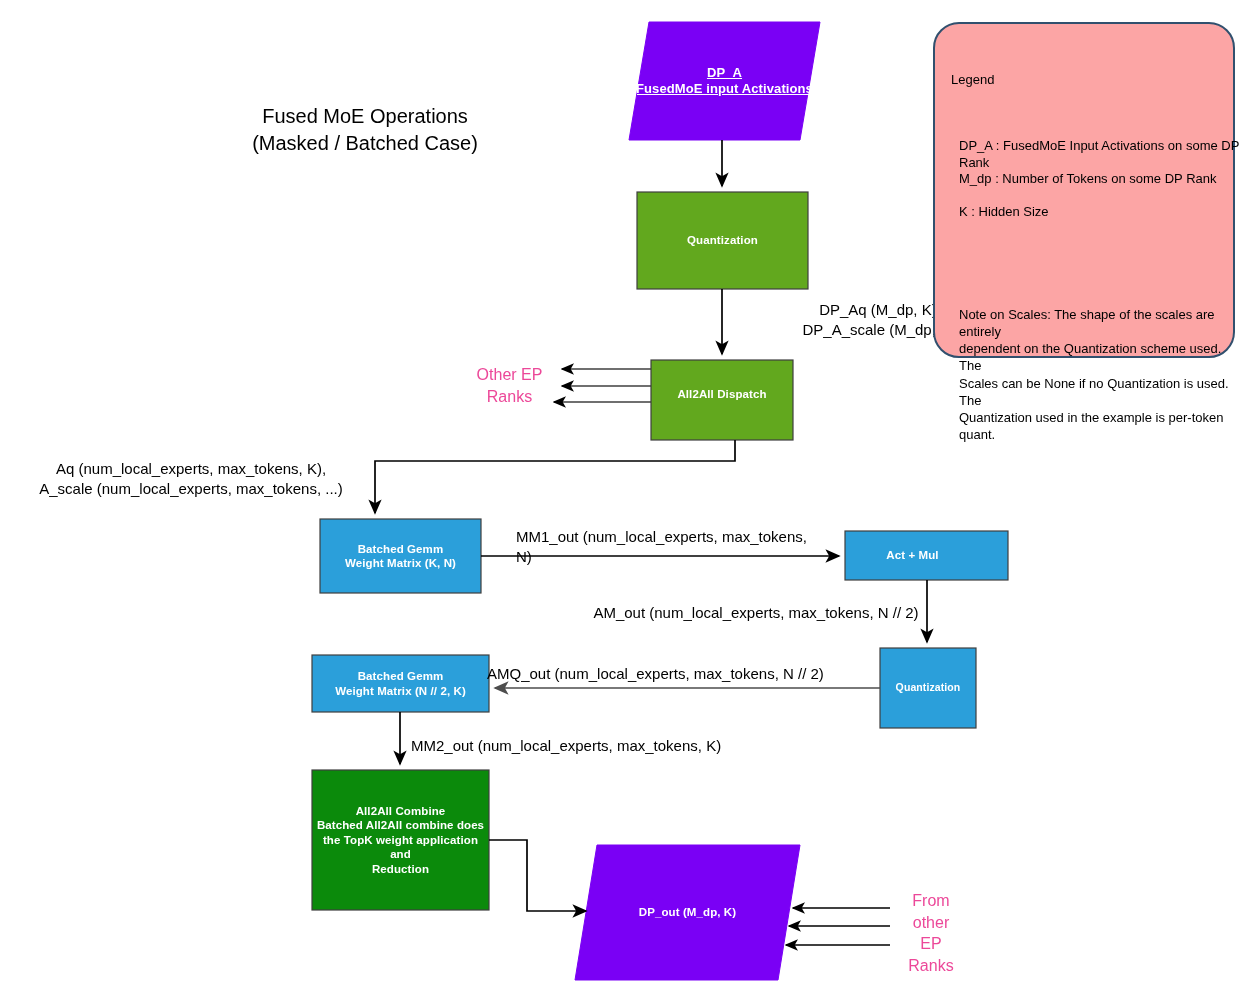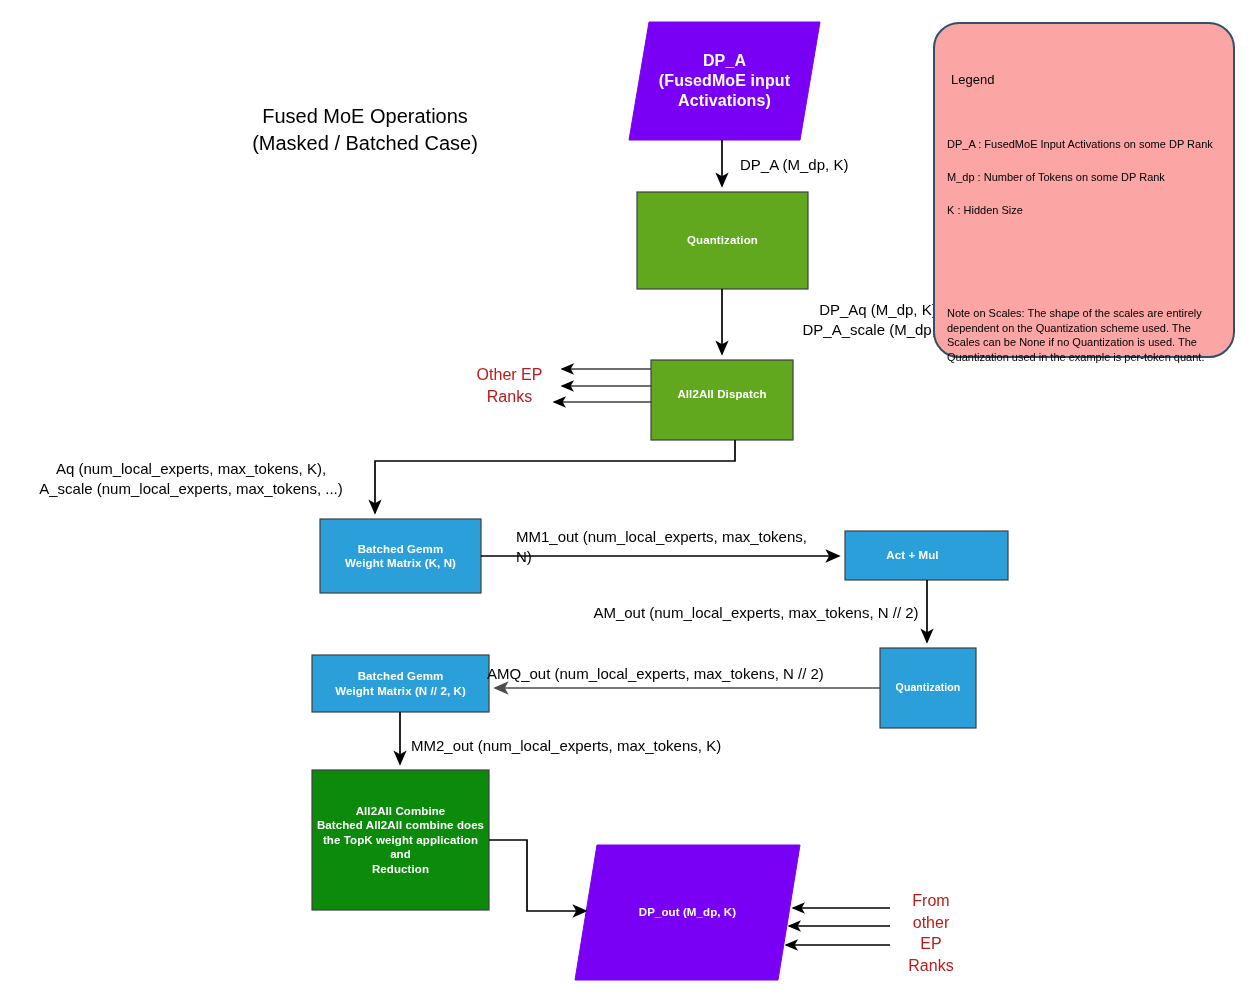--- a/index.html
+++ b/index.html
@@ -46,21 +46,21 @@
     position: absolute;
     color: #000000;
     font-size: 15px;
     line-height: 1.3;
     text-align: center;
     white-space: pre-line;
     pointer-events: none;
   }
   .side-label {
     position: absolute;
-    color: #b91c1c;
+    color: #ec4899;
     font-size: 16px;
     line-height: 1.35;
     text-align: center;
     white-space: pre-line;
     pointer-events: none;
   }
   #diagram-title {
     position: absolute;
     left: 200px;
     top: 103px;
@@ -87,23 +87,23 @@
   }
   #legend-title {
     position: absolute;
     left: 16px;
     top: 48px;
     font-size: 13px;
     color: #000;
   }
   .legend-entry {
     position: absolute;
-    left: 12px;
+    left: 24px;
     width: 288px;
-    font-size: 11px;
+    font-size: 13px;
     line-height: 1.32;
     color: #000;
     white-space: pre-line;
   }
 </style>
 </head>
 <body>
 
 <div id="canvas">
 
@@ -156,21 +156,21 @@
     <path d="M489,840 L527,840 L527,911 L586,911" stroke="#000" stroke-width="1.7" fill="none" marker-end="url(#arrow-black)"></path>
 
     <path d="M890,908 L793,908" stroke="#000" stroke-width="1.5" fill="none" marker-end="url(#arrow-black)"></path>
     <path d="M890,926 L789,926" stroke="#000" stroke-width="1.5" fill="none" marker-end="url(#arrow-black)"></path>
     <path d="M890,945 L786,945" stroke="#000" stroke-width="1.5" fill="none" marker-end="url(#arrow-black)"></path>
   </svg>
 
   <div id="diagram-title">Fused MoE Operations
 (Masked / Batched Case)</div>
 
-  <div class="node-label" style="left:629px; top:22px; width:191px; height:118px; font-size:16px;">DP_A
+  <div class="node-label" style="left:629px; top:22px; width:191px; height:118px; font-size:13px;text-decoration:underline;">DP_A
 (FusedMoE input Activations)</div>
 
   <div class="node-label" style="left:637px; top:192px; width:171px; height:97px;">Quantization</div>
 
   <div class="node-label" style="left:651px; top:360px; width:142px; height:68px;">All2All Dispatch</div>
 
   <div class="node-label" style="left:320px; top:519px; width:161px; height:74px;">Batched Gemm
 Weight Matrix (K, N)</div>
 
   <div class="node-label" style="left:845px; top:531px; width:135px; height:49px;">Act + Mul</div>
@@ -180,21 +180,20 @@
   <div class="node-label" style="left:312px; top:655px; width:177px; height:57px;">Batched Gemm
 Weight Matrix (N // 2, K)</div>
 
   <div class="node-label" style="left:312px; top:770px; width:177px; height:140px;">All2All Combine
 Batched All2All combine does
 the TopK weight application and
 Reduction</div>
 
   <div class="node-label" style="left:575px; top:845px; width:225px; height:135px;">DP_out (M_dp, K)</div>
 
-  <div class="edge-label" style="left:740px; top:155px; width:260px; text-align:left;">DP_A (M_dp, K)</div>
 
   <div class="edge-label" style="left:740px; top:300px; width:280px; text-align:center;">DP_Aq (M_dp, K),
 DP_A_scale (M_dp, ...)</div>
 
   <div class="edge-label" style="left:16px; top:459px; width:350px; text-align:center;">Aq (num_local_experts, max_tokens, K),
 A_scale (num_local_experts, max_tokens, ...)</div>
 
   <div class="edge-label" style="left:516px; top:527px; width:310px; text-align:left;">MM1_out (num_local_experts, max_tokens, N)</div>
 
   <div class="edge-label" style="left:586px; top:603px; width:340px; text-align:center;">AM_out (num_local_experts, max_tokens, N // 2)</div>

